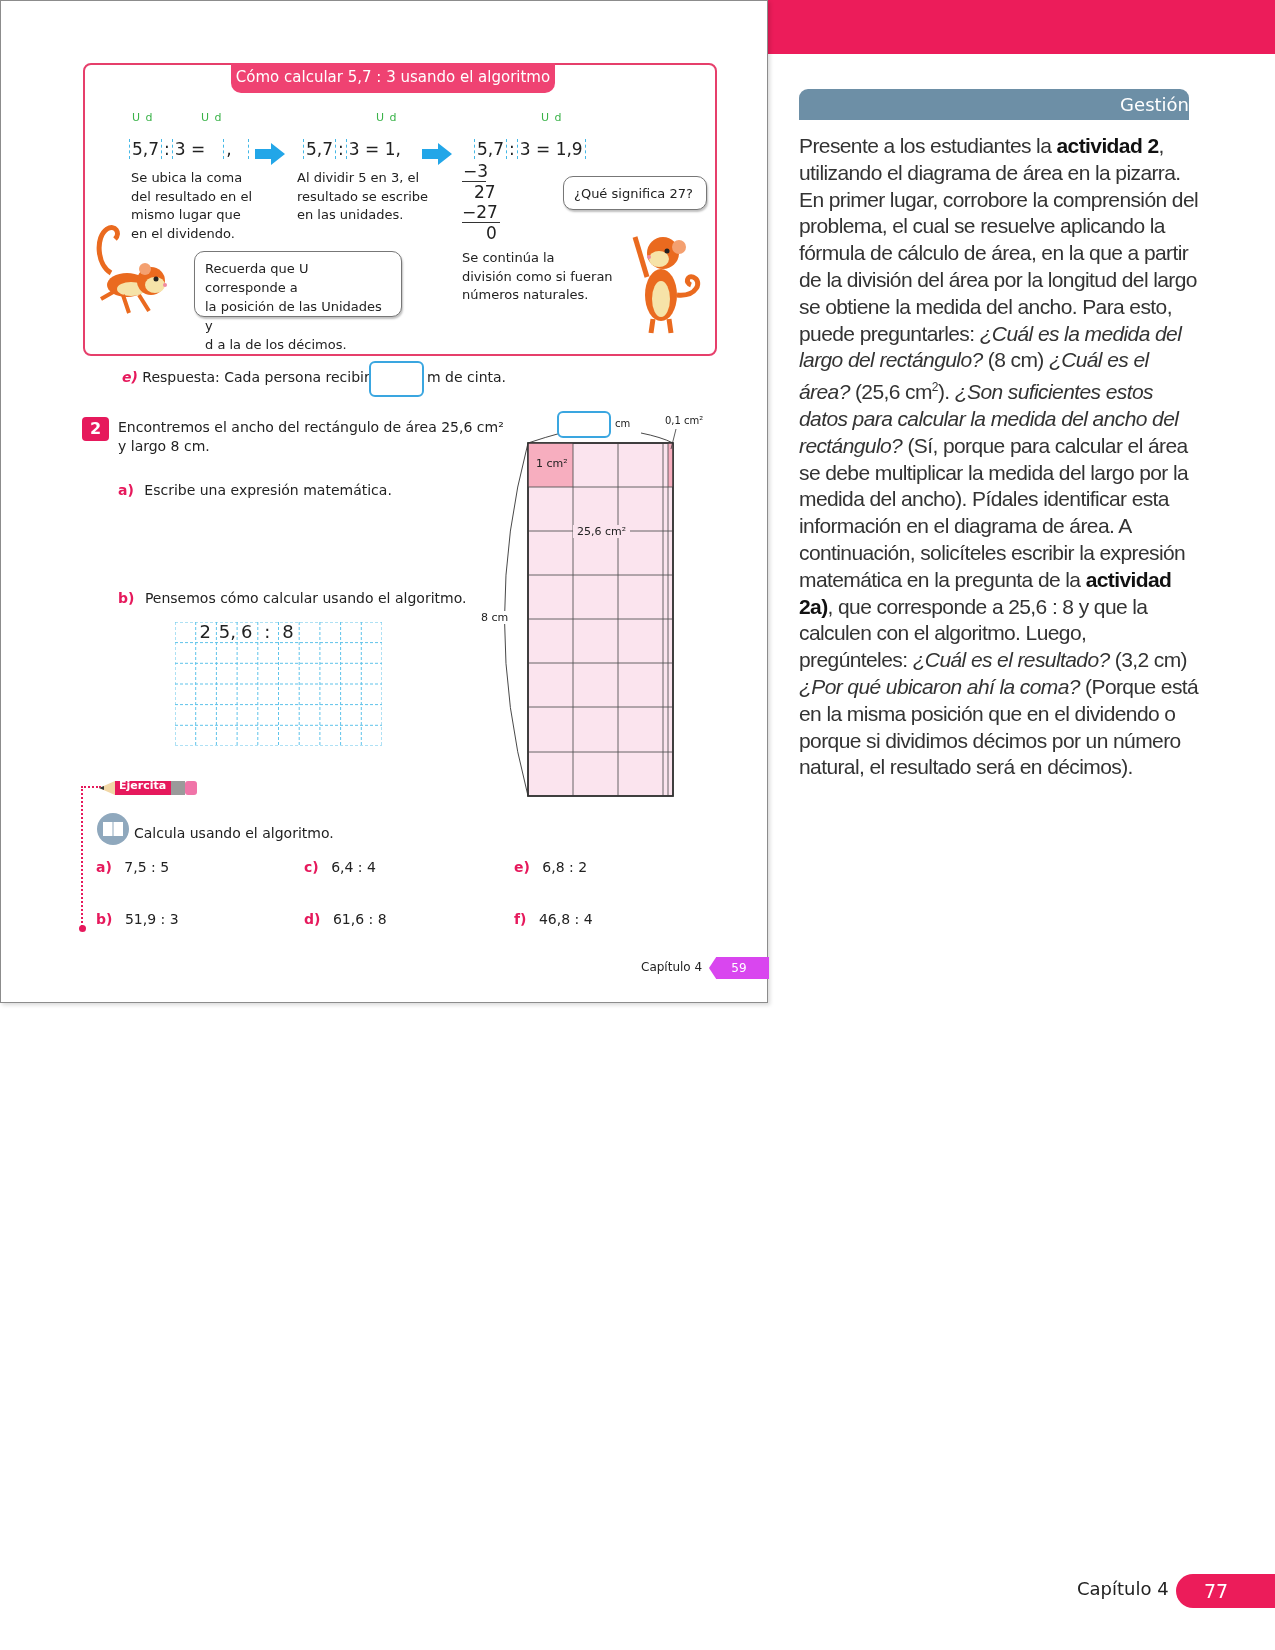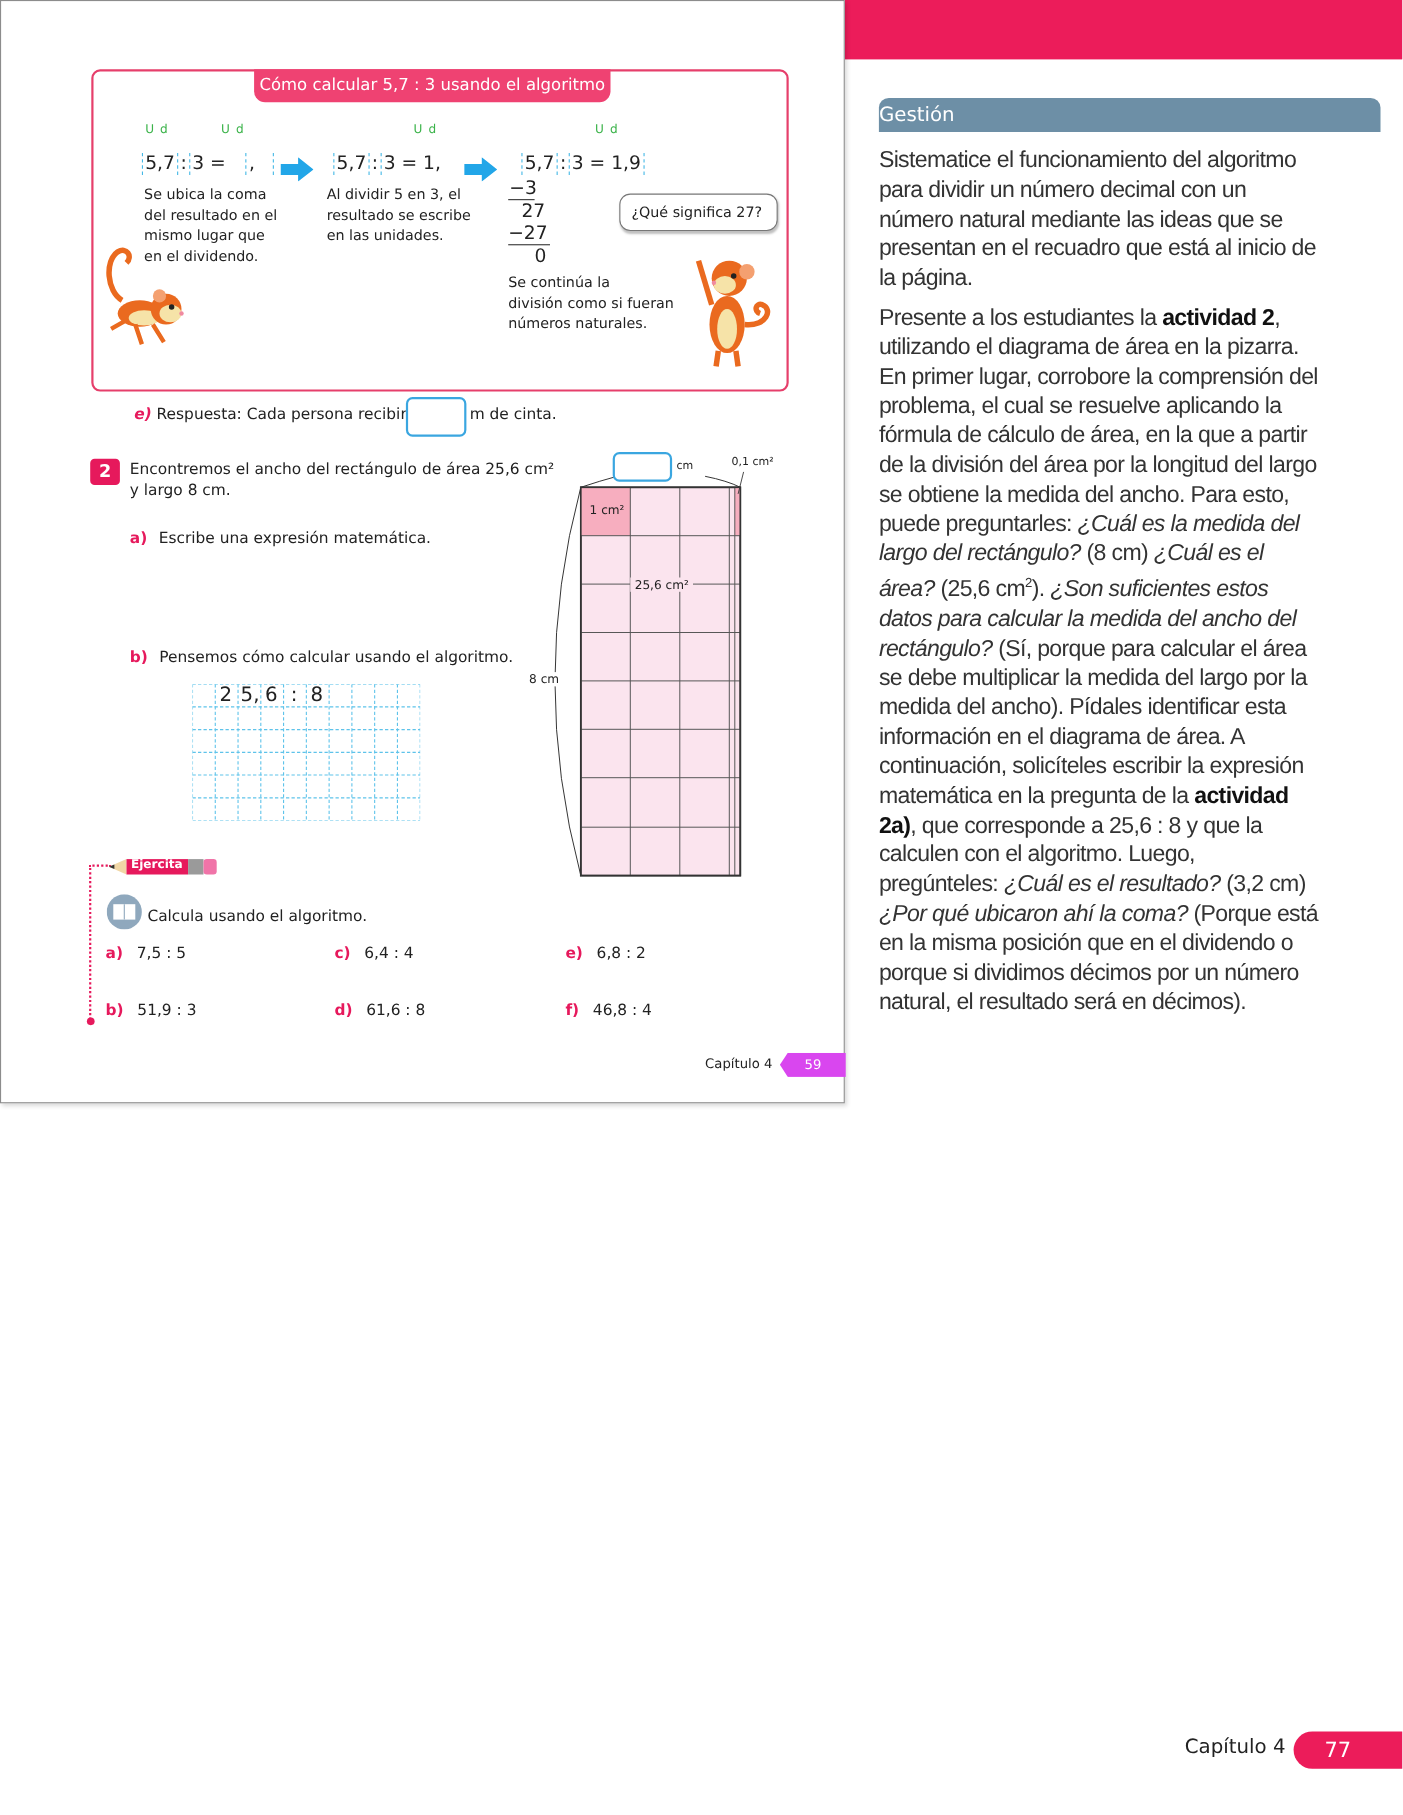--- a/index.html
+++ b/index.html
@@ -45,22 +45,22 @@
                    border-left: 2px dotted #e6195c; }
   #ejercita-topline { position: absolute; left: 80px; top: 785px; width: 20px; height: 2px;
                       border-top: 2px dotted #e6195c; }
 
   
   #page59-badge { position: absolute; left: 708px; top: 956px; width: 60px; height: 22px; background: #d946ef;
                   color: #fff; font-size: 12px; line-height: 22px; text-align: center;
                   clip-path: polygon(12% 0, 100% 0, 100% 100%, 12% 100%, 0 50%); }
 
   
-  #gestion-header { position: absolute; left: 799px; top: 89px; width: 456px; height: 31px; background: #6d8fa6;
-                    color: #fff; font-size: 18px; text-align: left; line-height: 31px; border-radius: 9px 9px 0 0;
+  #gestion-header { position: absolute; left: 799px; top: 89px; width: 390px; height: 31px; background: #6d8fa6;
+                    color: #fff; font-size: 18px; text-align: right; line-height: 31px; border-radius: 9px 9px 0 0;
                     font-family: "DejaVu Sans", sans-serif; }
   #gestion-body { position: absolute; left: 799px; top: 133px; width: 400px;
                   font-family: "Liberation Sans", sans-serif; font-size: 21px; line-height: 26.8px; color: #333;
                   letter-spacing: -0.6px; }
   #gestion-body p { margin-bottom: 9px; }
   #gestion-body b { color: #111; }
   #gestion-body i { font-style: italic; }
 
   #footer-chapter { position: absolute; left: 1077px; top: 1578px; font-size: 18px; color: #222; }
   #footer-badge { position: absolute; left: 1176px; top: 1574px; width: 99px; height: 34px; background: #ec1c5a;
@@ -125,20 +125,25 @@
       <ellipse cx="34" cy="70" rx="20" ry="12" fill="#ea6a1f"></ellipse>
       <ellipse cx="38" cy="74" rx="14" ry="7" fill="#f6e3a8"></ellipse>
       <circle cx="58" cy="66" r="14" fill="#ea6a1f"></circle>
       <ellipse cx="62" cy="70" rx="10" ry="8" fill="#f6e3a8"></ellipse>
       <circle cx="52" cy="54" r="6" fill="#f4a070"></circle>
       <circle cx="63" cy="64" r="2.5" fill="#222"></circle>
       <circle cx="72" cy="70" r="2" fill="#f08aa0"></circle>
       <path d="M22,76 L8,84 M30,80 L36,98 M46,80 L56,96" stroke="#ea6a1f" stroke-width="4"></path>
     </svg>
 
+    <div class="bubble" style="left:109px;top:186px;width:208px;height:66px;padding:7px 10px;">
+      <div>Recuerda que U corresponde a</div>
+      <div>la posición de las Unidades y</div>
+      <div>d a la de los décimos.</div>
+    </div>
 
     <div class="bubble" style="left:478px;top:111px;width:144px;height:34px;padding:7px 10px;">
       <div>¿Qué significa 27?</div>
     </div>
 
     <svg class="abs" style="left:532px;top:150px;width:98px;height:120px;" viewBox="0 0 98 120">
       <path d="M60,80 C80,82 86,66 76,62 C70,60 68,68 74,70" stroke="#ea6a1f" stroke-width="5" fill="none"></path>
       <ellipse cx="44" cy="80" rx="16" ry="26" fill="#ea6a1f"></ellipse>
       <ellipse cx="44" cy="84" rx="9" ry="18" fill="#f6e3a8"></ellipse>
       <circle cx="46" cy="38" r="16" fill="#ea6a1f"></circle>
@@ -279,18 +284,17 @@
     <span class="lbl">f)</span>
     <span style="margin-left:8px">46,8 : 4</span>
   </div>
 
   <div class="abs" style="left:640px;top:959px;font-size:12px;">Capítulo 4</div>
   <div id="page59-badge">59</div>
 </div>
 
 <div id="gestion-header">Gestión</div>
 <div id="gestion-body">
-  <p>Sistematice el funcionamiento del algoritmo para dividir un número decimal con un número natural mediante las ideas que se presentan en el recuadro que está al inicio de la página.</p>
   <p><span>Presente a los estudiantes la </span><b>actividad 2</b><span>, utilizando el diagrama de área en la pizarra. En primer lugar, corrobore la comprensión del problema, el cual se resuelve aplicando la fórmula de cálculo de área, en la que a partir de la división del área por la longitud del largo se obtiene la medida del ancho. Para esto, puede preguntarles: </span><i>¿Cuál es la medida del largo del rectángulo?</i><span> (8 cm) </span><i>¿Cuál es el área?</i><span> (25,6 cm</span><sup style="font-size:12px;">2</sup><span>). </span><i>¿Son suficientes estos datos para calcular la medida del ancho del rectángulo?</i><span> (Sí, porque para calcular el área se debe multiplicar la medida del largo por la medida del ancho). Pídales identificar esta información en el diagrama de área. A continuación, solicíteles escribir la expresión matemática en la pregunta de la </span><b>actividad 2a)</b><span>, que corresponde a 25,6 : 8 y que la calculen con el algoritmo. Luego, pregúnteles: </span><i>¿Cuál es el resultado?</i><span> (3,2 cm) </span><i>¿Por qué ubicaron ahí la coma?</i><span> (Porque está en la misma posición que en el dividendo o porque si dividimos décimos por un número natural, el resultado será en décimos).</span></p>
 </div>
 
 <div id="footer-chapter">Capítulo 4</div>
 <div id="footer-badge">77</div>
 
 </body></html>

